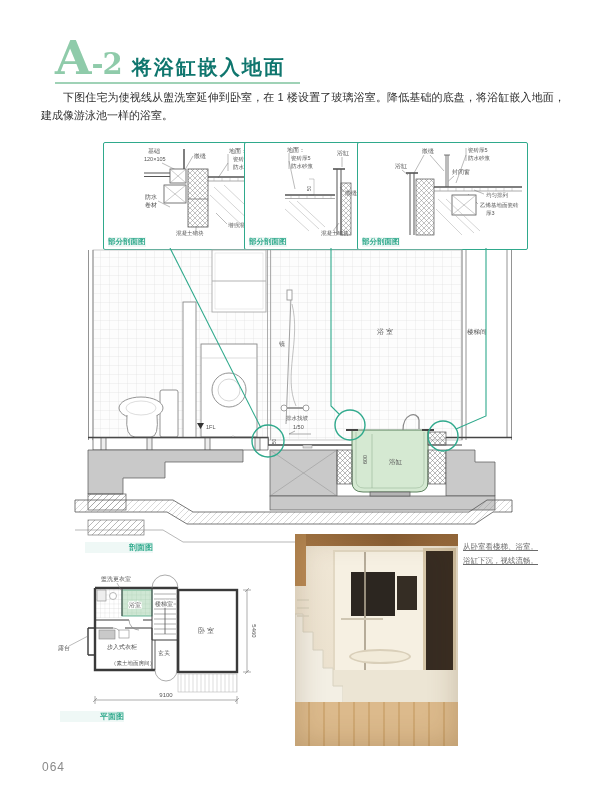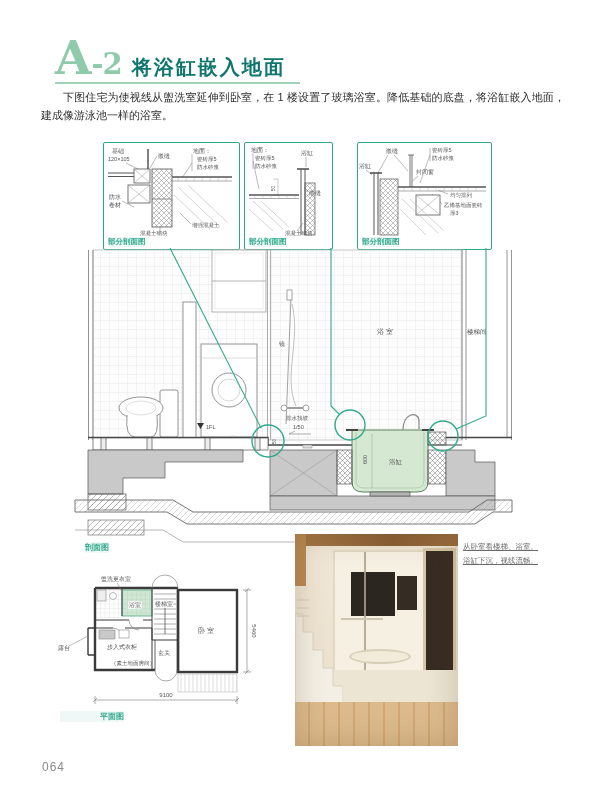--- a/index.html
+++ b/index.html
@@ -7,21 +7,21 @@
         font-family:"Liberation Sans",sans-serif;color:#333;}
   
   .hdr{position:absolute;left:55px;top:38px;}
   .hdr-row{display:flex;align-items:baseline;border-bottom:2px solid #9fd2b6;padding:0 14px 1px 0;}
   .logo-a{font-family:"DejaVu Serif",serif;font-size:47px;line-height:.85;color:#8fcbaa;font-weight:bold;}
   .logo-2{font-family:"DejaVu Serif",serif;font-size:29px;color:#8fcbaa;font-weight:bold;margin:0 10px 0 0;letter-spacing:-1px;}
   .title{font-size:20px;font-weight:bold;color:#0f766e;letter-spacing:2px;}
   .intro{position:absolute;left:40px;top:88px;width:524px;margin:1px;font-size:11px;line-height:1.62;
          color:#2e2e2e;text-indent:2em;text-align:justify;}
   
-  .dbox{position:absolute;border:1.5px solid #2fa98c;border-radius:2px;background:#fff;}
+  .dbox{position:absolute;border:1.5px solid #2fa98c;border-radius:2px;background:#fff;padding-left:36px;}
   .dtag{position:absolute;left:4px;bottom:2px;color:#2fa98c;font-size:7.5px;font-weight:bold;background:rgba(47,169,140,.08);}
   .tag{position:absolute;color:#2fa98c;font-size:8px;font-weight:bold;background:rgba(47,169,140,.08);}
   svg text{font-family:"Liberation Sans",sans-serif;fill:#555;}
   .roomlabel{paint-order:stroke;stroke:#fff;stroke-width:2px;}
   
   .photo{position:absolute;left:295px;top:534px;width:163px;height:212px;background:#efe6d5;overflow:hidden;}
   .ph{position:absolute;}
   .caption{position:absolute;left:463px;top:540px;width:96px;font-size:7.5px;line-height:1.8;color:#6b6b6b;text-decoration:underline;}
   .credit{position:absolute;left:60px;top:733px;font-size:9px;color:#333;}
   .credit .ctag{color:#3fae8e;font-weight:bold;margin-right:9px;}
@@ -264,21 +264,21 @@
 
     <g stroke="#2fa98c" stroke-width="1.1" fill="none">
       <path d="M115,0 L206,180"></path>
       <path d="M276,0 V158 L284,166"></path>
       <path d="M431,0 V168 L401,181"></path>
       <circle cx="213" cy="193" r="16" stroke-width="1.4"></circle>
       <circle cx="295" cy="177" r="15" stroke-width="1.4"></circle>
       <circle cx="388" cy="188" r="15" stroke-width="1.4"></circle>
     </g>
   </svg>
-  <span class="tag" style="left:85px;top:542px;">剖面图</span>
+  <span class="tag" style="left:85px;top:542px;padding-left:44px;">剖面图</span>
 
   <svg style="position:absolute;left:55px;top:572px;" width="235" height="155" viewBox="0 0 235 155">
     <defs>
       <pattern id="pGrid" width="4.5" height="4.5" patternUnits="userSpaceOnUse">
         <path d="M4.5,0 H0 V4.5" fill="none" stroke="#cfcfcf" stroke-width="0.5"></path>
       </pattern>
       <pattern id="pBGrid" width="4.5" height="4.5" patternUnits="userSpaceOnUse">
         <path d="M4.5,0 H0 V4.5" fill="none" stroke="#a8cdb2" stroke-width="0.5"></path>
       </pattern>
       <pattern id="pDeck" width="4" height="8" patternUnits="userSpaceOnUse">

